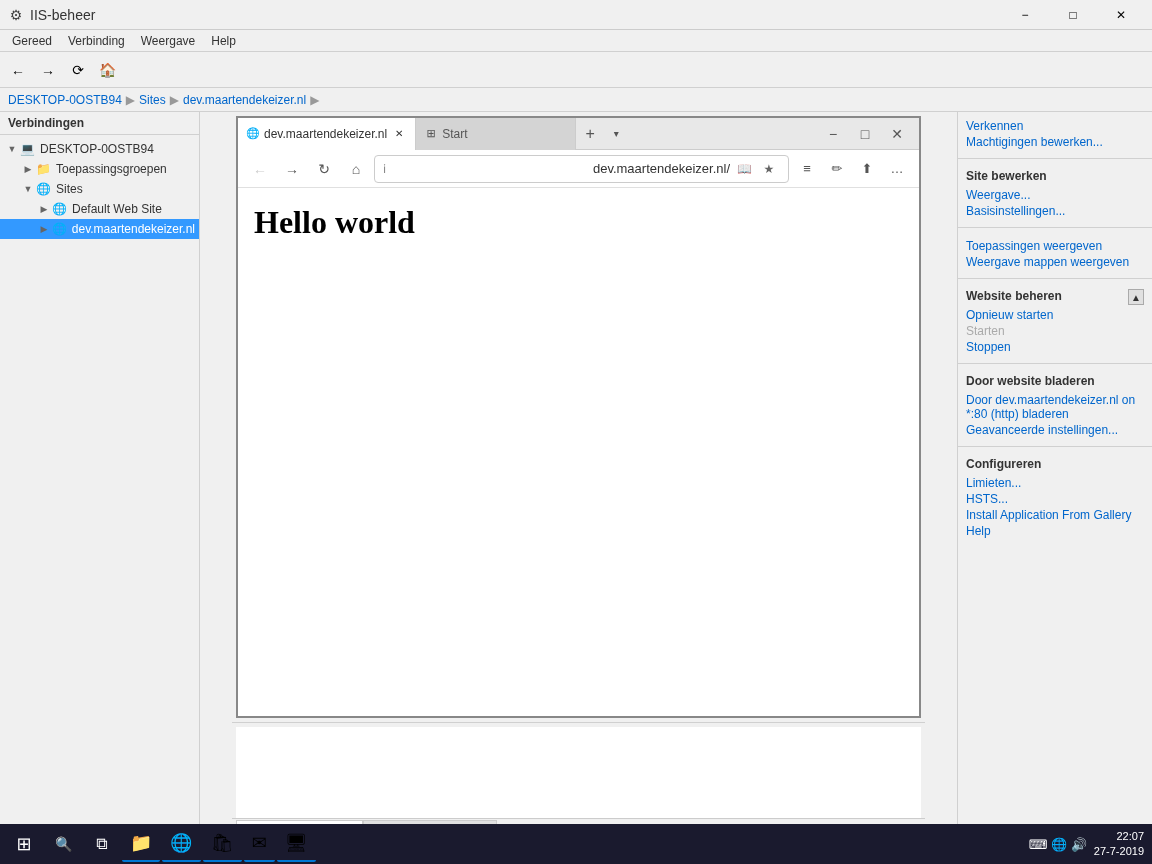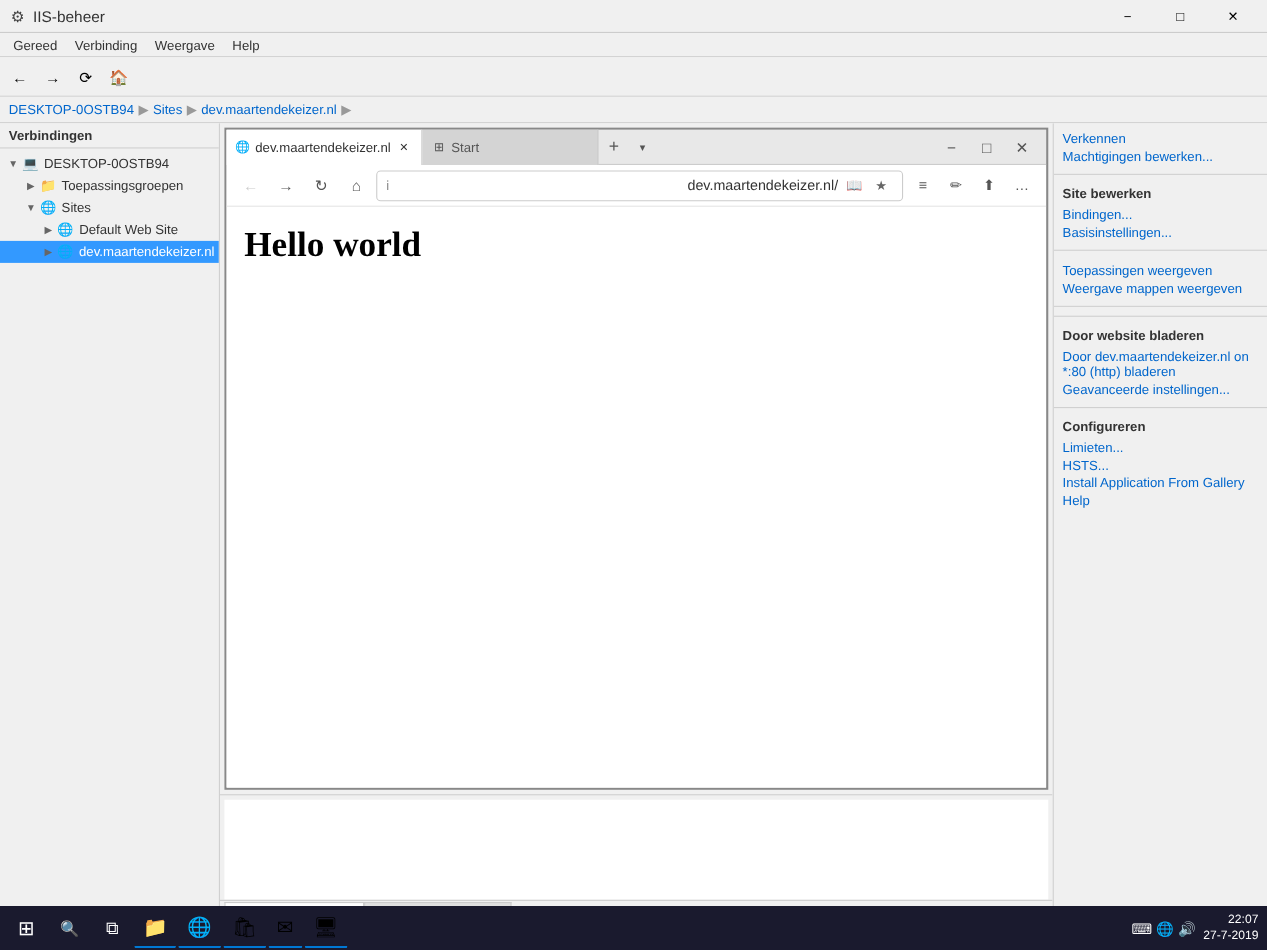--- a/index.html
+++ b/index.html
@@ -118,20 +118,21 @@
     }
     .breadcrumb-sep {
       color: #999;
     }
 
     
     .content-area {
       display: flex;
       flex: 1;
       overflow: hidden;
+      gap: 32px;
     }
 
     
     .left-panel {
       width: 200px;
       background: #f0f0f0;
       border-right: 1px solid #d0d0d0;
       display: flex;
       flex-direction: column;
       overflow: hidden;
@@ -742,33 +743,42 @@
 
       <div class="right-panel-section">
         <a class="right-panel-link">Verkennen</a>
         <a class="right-panel-link">Machtigingen bewerken...</a>
       </div>
 
       <div class="right-panel-divider"></div>
 
       <div class="right-panel-section">
         <div class="right-panel-section-title">Site bewerken</div>
-        <a class="right-panel-link">Bindingen...</a>
+        <a class="right-panel-link">Weergave...</a>
         <a class="right-panel-link">Basisinstellingen...</a>
       </div>
 
       <div class="right-panel-divider"></div>
 
       <div class="right-panel-section">
         <a class="right-panel-link">Toepassingen weergeven</a>
         <a class="right-panel-link">Weergave mappen weergeven</a>
       </div>
 
       <div class="right-panel-divider"></div>
 
+      <div class="right-panel-section">
+        <div class="right-panel-section-title">
+          Website beheren
+          <span class="section-collapse-btn">▲</span>
+        </div>
+        <a class="right-panel-link">Opnieuw starten</a>
+        <a class="right-panel-link disabled">Starten</a>
+        <a class="right-panel-link">Stoppen</a>
+      </div>
 
       <div class="right-panel-divider"></div>
 
       <div class="right-panel-section">
         <div class="right-panel-section-title">Door website bladeren</div>
         <a class="right-panel-link">Door dev.maartendekeizer.nl on *:80 (http) bladeren</a>
         <a class="right-panel-link">Geavanceerde instellingen...</a>
       </div>
 
       <div class="right-panel-divider"></div>

